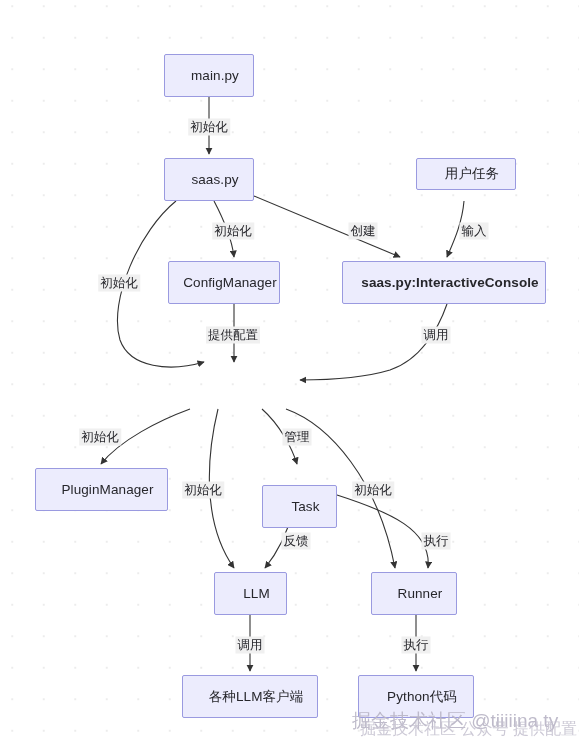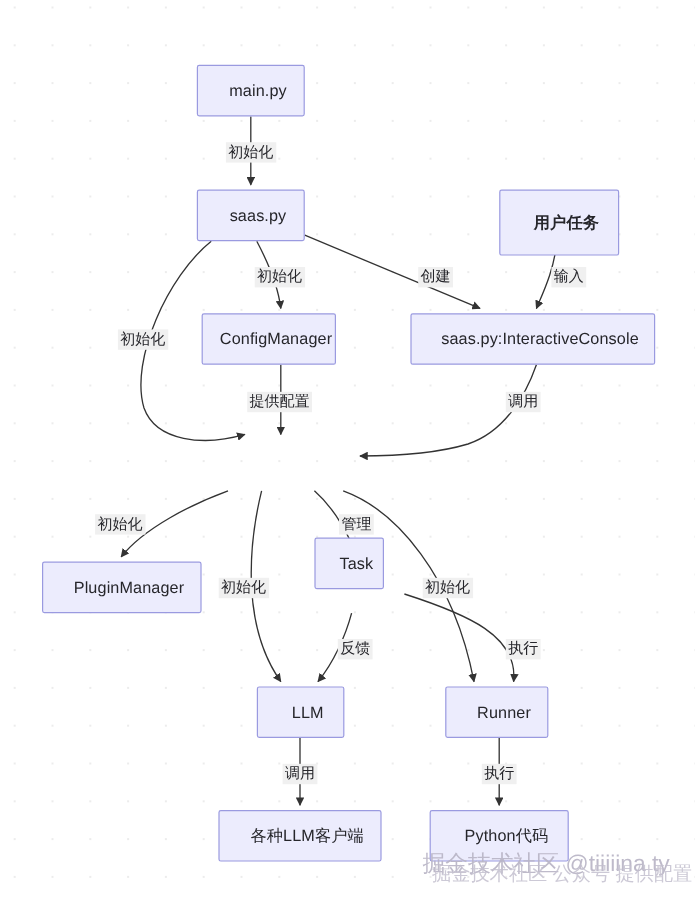--- a/index.html
+++ b/index.html
@@ -124,38 +124,38 @@
   </svg>
 
   <div class="node" style="left:164px; top:54px; width:90px; height:43px;">
     <span>main.py</span>
   </div>
 
   <div class="node" style="left:164px; top:158px; width:90px; height:43px;">
     <span>saas.py</span>
   </div>
 
-  <div class="node cjk" style="left:416px; top:158px; width:100px; height:55px;font-weight:bold;">
+  <div class="node cjk" style="left:416px; top:158px; width:100px; height:32px;">
     <span>用户任务</span>
   </div>
 
   <div class="node" style="left:168px; top:261px; width:112px; height:43px;">
     <span>ConfigManager</span>
   </div>
 
-  <div class="node" style="left:342px; top:261px; width:204px; height:43px;">
+  <div class="node" style="left:342px; top:261px; width:204px; height:43px;font-weight:bold;">
     <span>saas.py:InteractiveConsole</span>
   </div>
 
 
   <div class="node" style="left:35px; top:468px; width:133px; height:43px;">
     <span>PluginManager</span>
   </div>
 
-  <div class="node" style="left:262px; top:448px; width:58px; height:43px;text-align:center;">
+  <div class="node" style="left:262px; top:485px; width:75px; height:43px;text-align:center;">
     <span>Task</span>
   </div>
 
   <div class="node" style="left:214px; top:572px; width:73px; height:43px;">
     <span>LLM</span>
   </div>
 
   <div class="node" style="left:371px; top:572px; width:86px; height:43px;">
     <span>Runner</span>
   </div>

